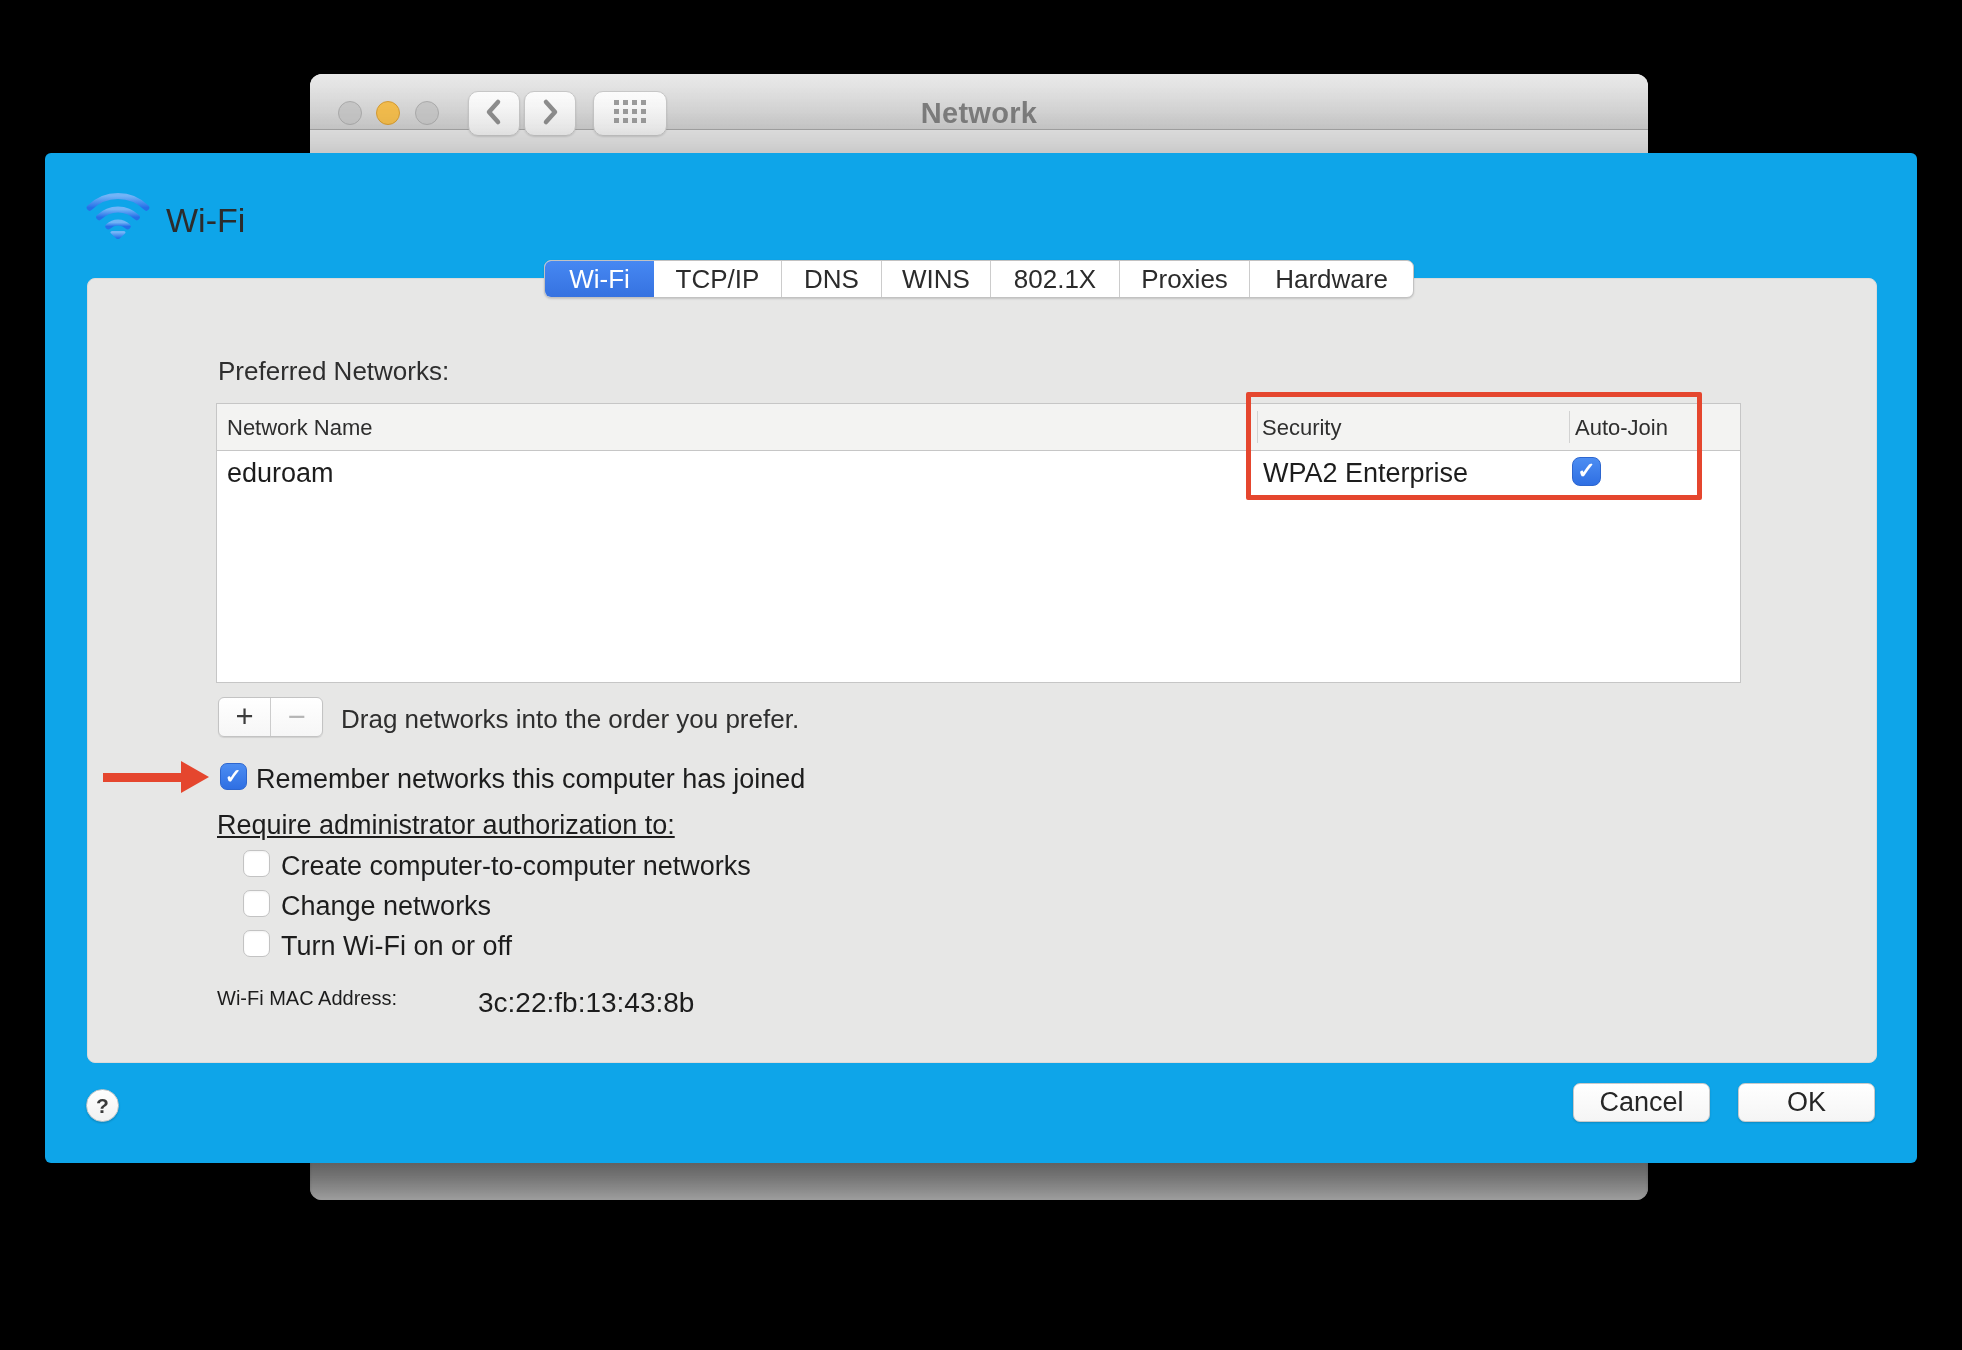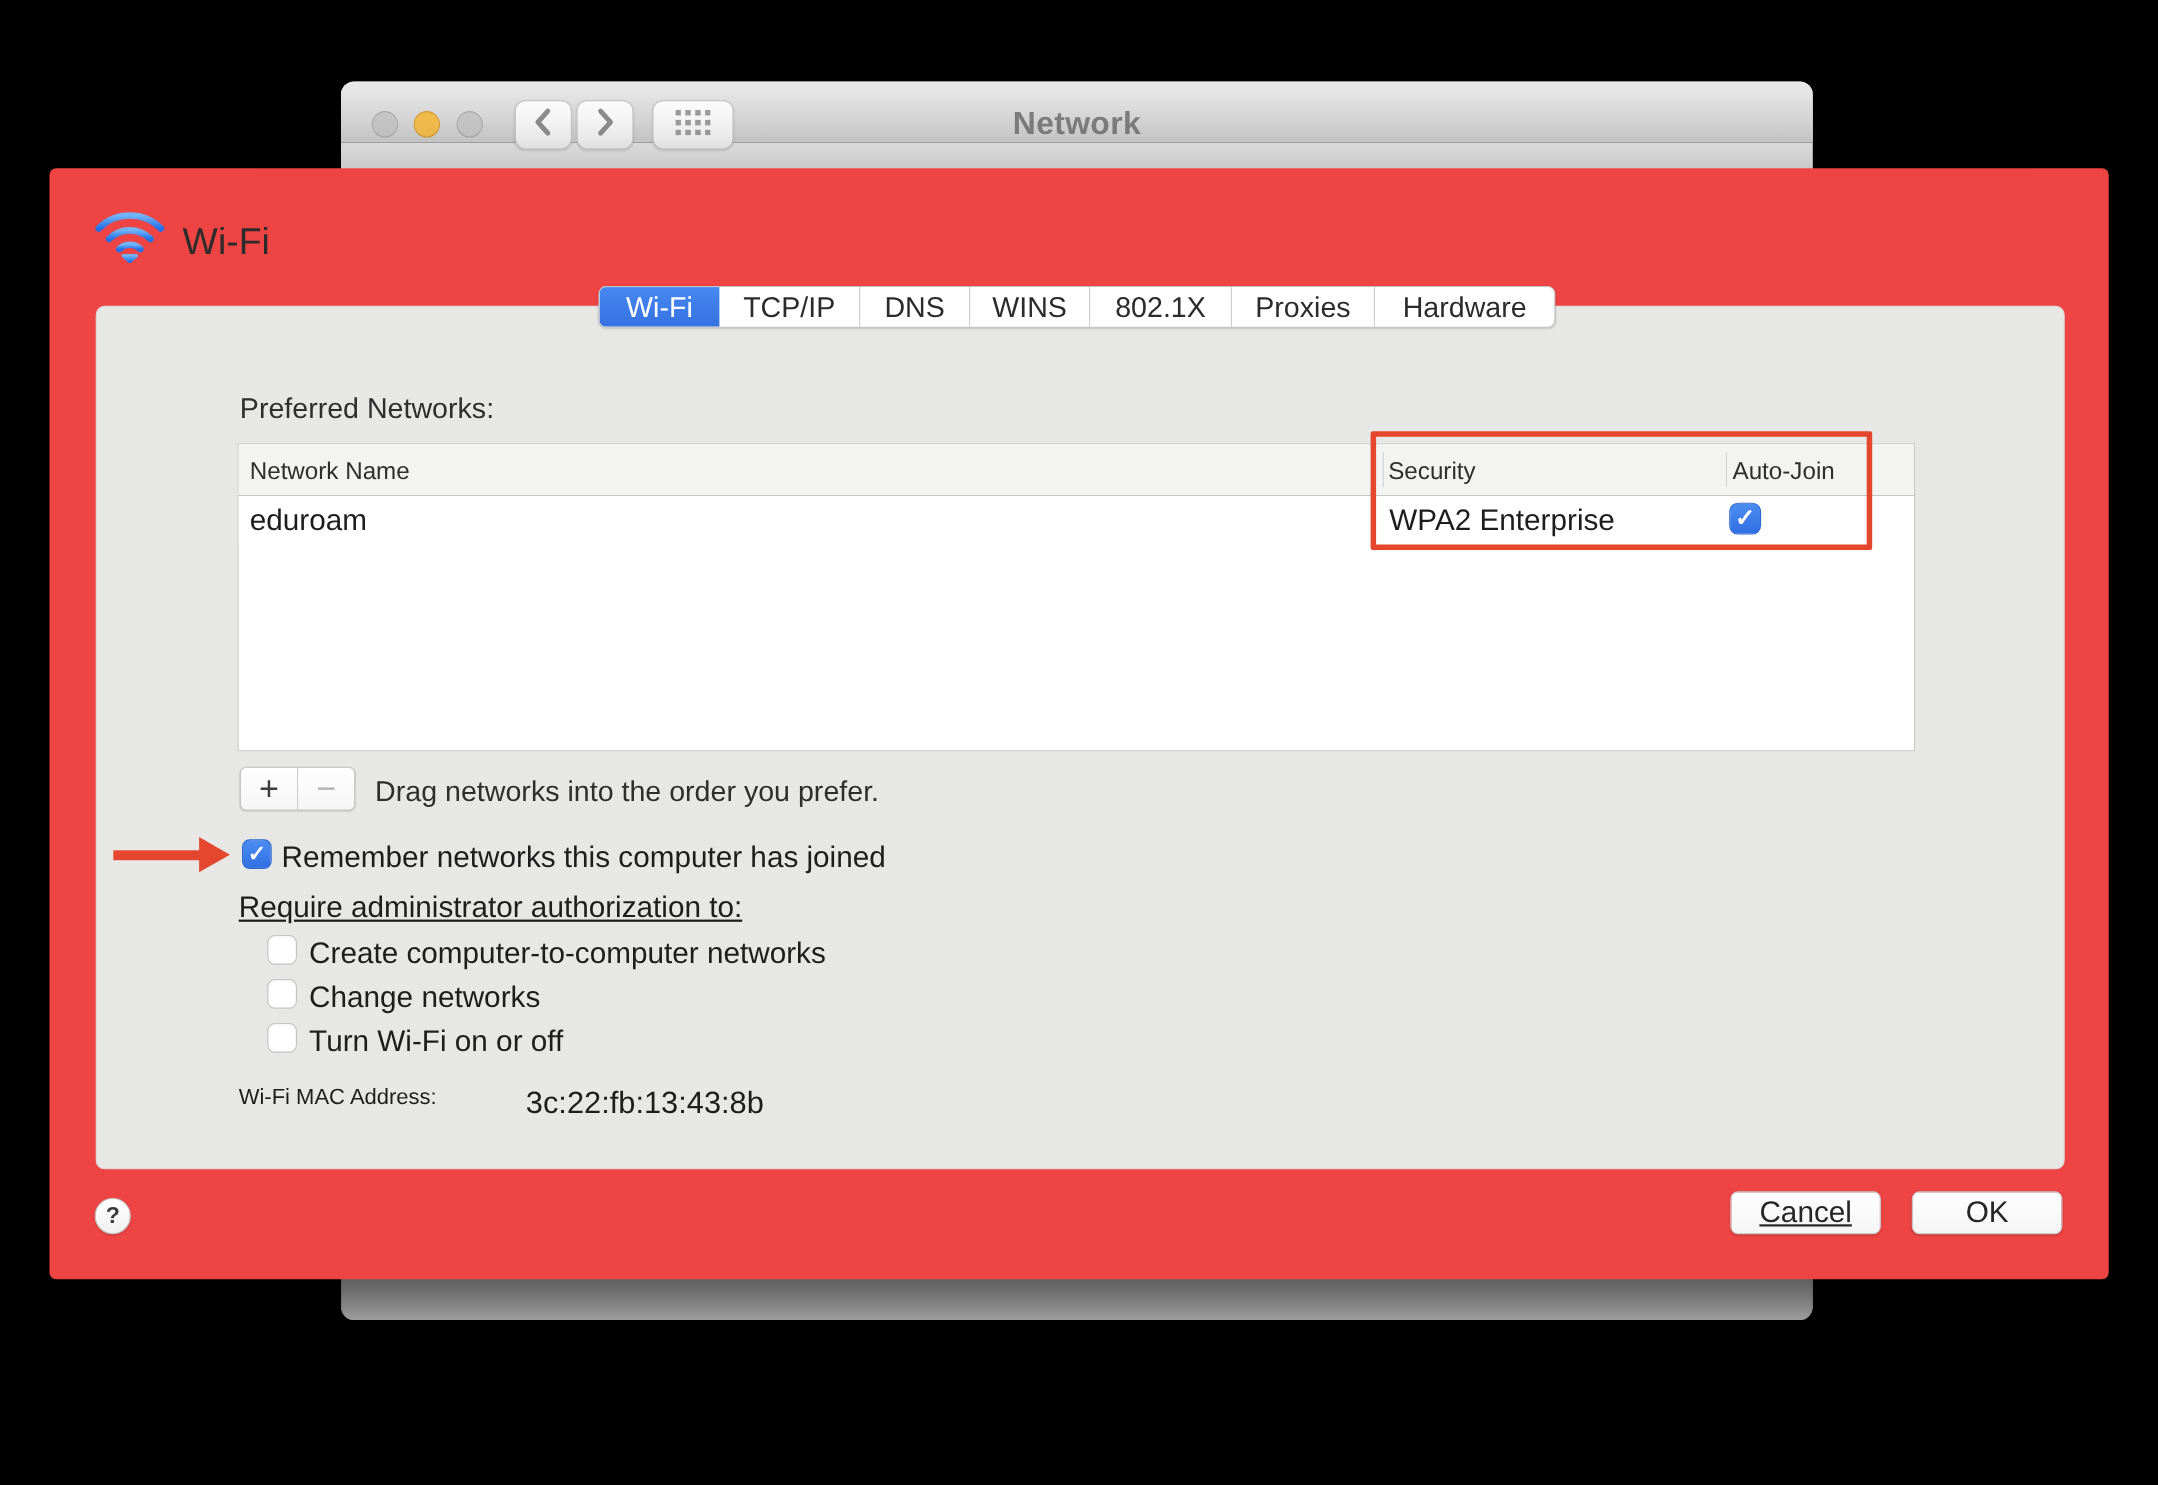--- a/index.html
+++ b/index.html
@@ -44,21 +44,21 @@
   .search-ph { color:#a3a3a3; font-size:27px; }
   .win-bottom {
     position:absolute; left:0; right:0; bottom:0; height:42px;
     background:linear-gradient(#c2c2c2,#f0f0f0); border-radius:0 0 12px 12px;
     box-shadow:inset 0 2px 3px rgba(0,0,0,.18);
   }
 
   
   .dialog {
     position:absolute; left:45px; top:153px; width:1872px; height:1010px;
-    background:#ef4444; border-radius:6px; box-shadow:0 40px 100px rgba(0,0,0,.65);
+    background:#0ea5e9; border-radius:6px; box-shadow:0 40px 100px rgba(0,0,0,.65);
   }
   .wifi-icon { position:absolute; left:40px; top:34px; }
   .dialog-title { position:absolute; left:121px; top:48px; font-size:34px; color:#2c2c2c; }
 
   .content-box {
     position:absolute; left:42px; top:125px; width:1790px; height:785px;
     background:#e7e7e6; border:1px solid #dbdbda; border-radius:8px;
   }
 
   .tabbar {
@@ -141,21 +141,21 @@
     background:linear-gradient(#ffffff,#f1f1f1); border:1px solid #c6c6c6;
     box-shadow:0 1px 2px rgba(0,0,0,.2); display:flex; align-items:center; justify-content:center;
     font-size:21px; font-weight:600; color:#3a3a3a;
   }
   .btn {
     position:absolute; top:930px; width:137px; height:39px;
     background:linear-gradient(#ffffff,#f5f5f5); border:1px solid #c9c9c9; border-radius:7px;
     box-shadow:0 1px 2px rgba(0,0,0,.16); display:flex; align-items:center; justify-content:center;
     font-size:27px; color:#262626;
   }
-  .btn-cancel { left:1528px;text-decoration:underline; } .btn-ok { left:1693px; }
+  .btn-cancel { left:1528px; } .btn-ok { left:1693px; }
 </style>
 </head>
 <body>
 
 <div class="stage">
 
   <div class="window">
     <div class="titlebar">
       <div class="tl gray tl1"></div>
       <div class="tl yellow tl2"></div>

